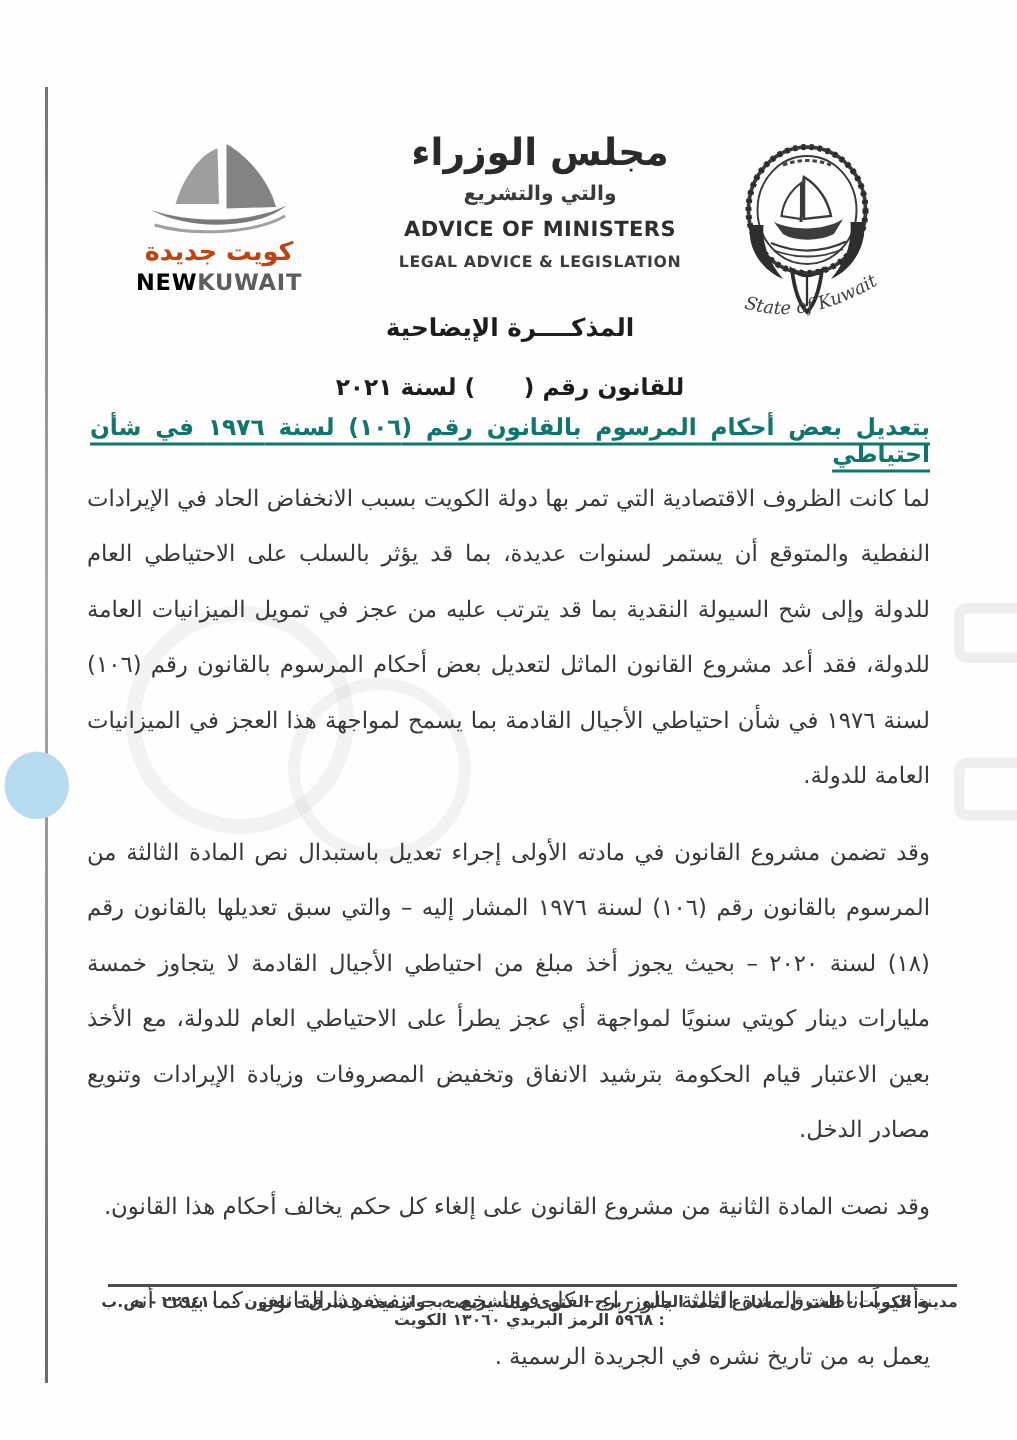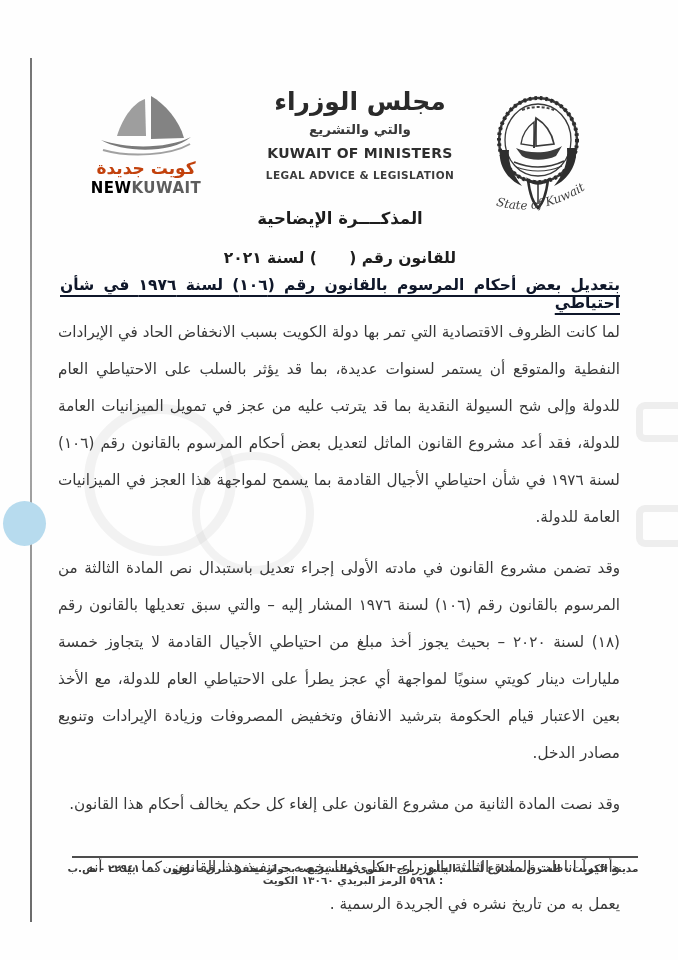--- a/index.html
+++ b/index.html
@@ -53,21 +53,21 @@
   .hc-en-title { font-size: 14px; font-weight: 800; color: #2e2e2e; margin-top: 8px; letter-spacing: .3px; }
   .hc-en-sub   { font-size: 10.5px; font-weight: 700; color: #3c3c3c; margin-top: 8px; letter-spacing: .4px; }
 
   .emblem { position: absolute; left: 478px; top: 0; width: 120px; height: 132px; }
 
   
   .memo-title { position: absolute; top: 209px; left: 60px; width: 560px; text-align: center; direction: rtl; }
   .mt-1 { font-size: 16.5px; font-weight: 800; color: #1d1d1d; }
   .mt-2 { font-size: 15.5px; font-weight: 800; color: #1d1d1d; margin-top: 21px; }
   .mt-subject1 {
-    font-size: 15.5px; font-weight: 800; color: #0f172a; margin-top: 9px;
+    font-size: 15.5px; font-weight: 800; color: #0f766e; margin-top: 9px;
     text-align: justify; text-align-last: justify;
     text-decoration: underline; text-underline-offset: 5px; text-decoration-thickness: 1.5px;
   }
   .mt-subject2 {
     font-size: 15.5px; font-weight: 800; color: #1d1d1d; margin-top: 8px;
     text-decoration: underline; text-underline-offset: 5px; text-decoration-thickness: 1.5px;
   }
 
   
   .body-text {
@@ -112,21 +112,21 @@
         <path d="M14,48 C40,57 80,57 104,45 C84,62 36,61 14,48 Z" fill="#6b6b6b" opacity="0.9"></path>
         <path d="M16,58 C44,66 84,63 103,52" stroke="#8a8a8a" stroke-width="2" fill="none" opacity="0.8"></path>
       </svg>
       <div class="ar">كويت جديدة</div>
       <div class="en"><span class="new">NEW</span><span class="kw">KUWAIT</span></div>
     </div>
 
     <div class="header-center">
       <div class="hc-ar-title" lang="ar">مجلس الوزراء</div>
       <div class="hc-ar-sub" lang="ar">والتي والتشريع</div>
-      <div class="hc-en-title">KUWAIT OF MINISTERS</div>
+      <div class="hc-en-title">ADVICE OF MINISTERS</div>
       <div class="hc-en-sub">LEGAL ADVICE &amp; LEGISLATION</div>
     </div>
 
     <div class="emblem">
       <svg width="120" height="132" viewBox="0 0 120 132">
         <defs>
           <path id="captionArc" d="M 14 116 Q 58 132 110 100"></path>
         </defs>
 
         <ellipse cx="60" cy="52" rx="39" ry="42" fill="none" stroke="#3a3a3a" stroke-width="2.5"></ellipse>

